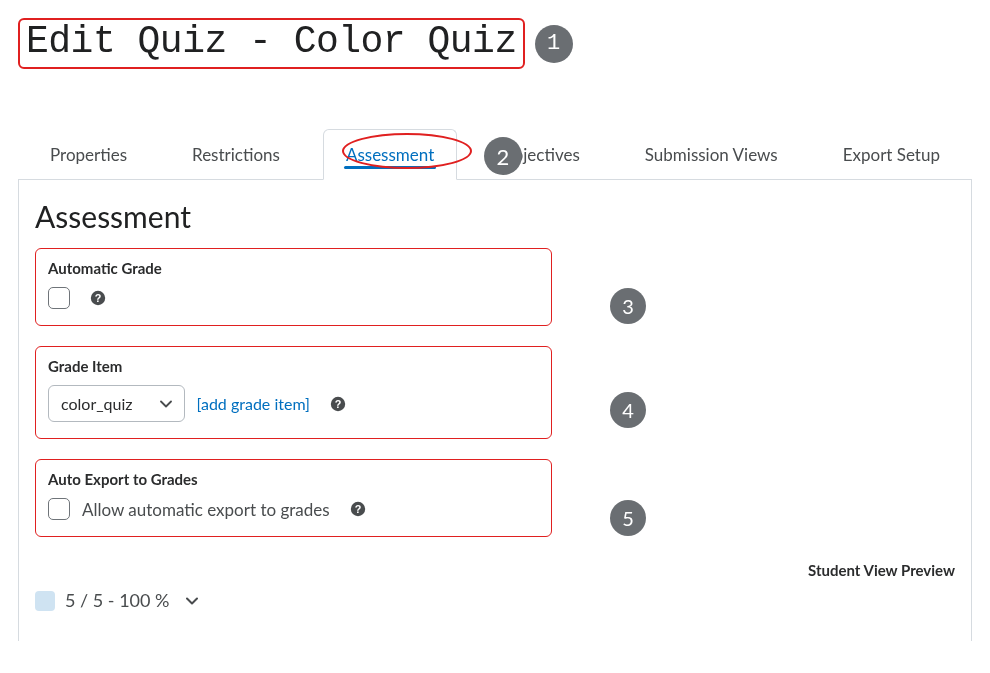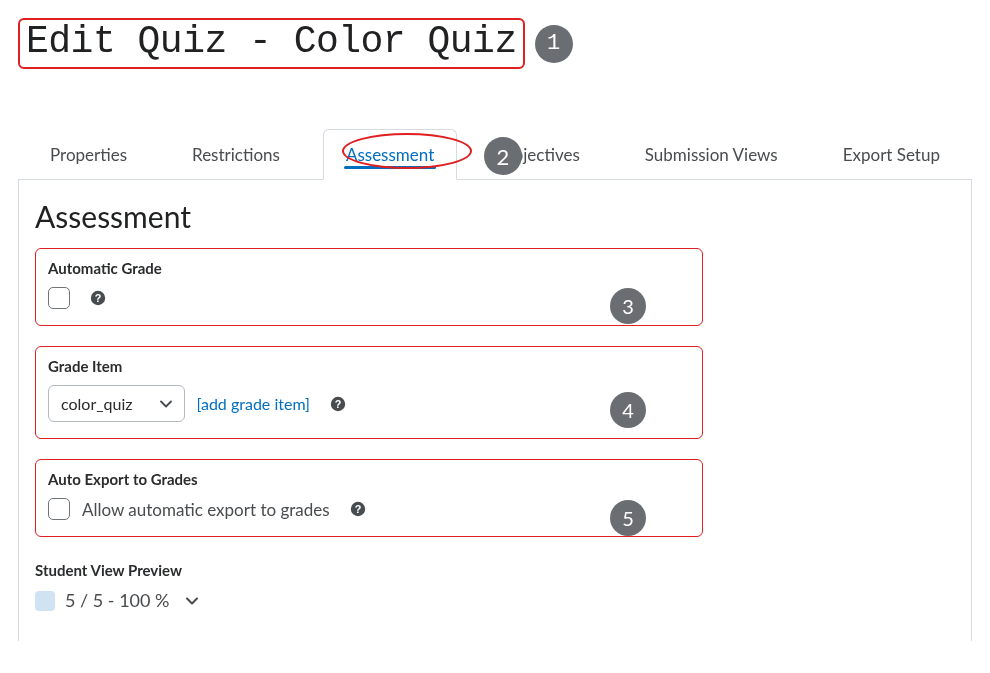--- a/index.html
+++ b/index.html
@@ -15,41 +15,41 @@
   .tabbar { display: flex; align-items: flex-end; border-bottom: 1px solid #d6dbe0; padding: 0 10px; gap: 0; justify-content: space-between; }
   .tab { padding: 14px 22px 14px 22px; font-size: 17px; color: #494c4e; cursor: pointer; position: relative; }
   .tab.active { color: #006fbf; border: 1px solid #d6dbe0; border-bottom: 1px solid #fff; border-top-left-radius: 6px; border-top-right-radius: 6px; margin-bottom: -1px; background: #fff; }
   .tab.active::after { content: ""; position: absolute; left: 20px; right: 20px; bottom: 10px; height: 3px; background: #006fbf; border-radius: 2px; }
   .tab-ellipse { position: absolute; border: 2px solid #e02020; border-radius: 50%; width: 130px; height: 36px; left: 324px; top: 4px; pointer-events: none; }
   .callout-2-pos { position: absolute; left: 466px; top: 8px; }
 
   .content { border-left: 1px solid #d6dbe0; border-right: 1px solid #d6dbe0; padding: 14px 16px 30px 16px; }
   .section-title { font-size: 30px; font-weight: 400; margin: 4px 0 14px 0; color: #202122; }
 
-  .red-outline { border: 1.8px solid #e02020; border-radius: 6px; padding: 10px 12px 16px 12px; width: 668px; position: relative; margin-bottom: 20px; }
+  .red-outline { border: 1.8px solid #e02020; border-radius: 6px; padding: 10px 12px 16px 12px; width: 517px; position: relative; margin-bottom: 20px; }
   .field-heading { font-weight: 700; font-size: 15px; color: #2b2c2d; margin-bottom: 10px; }
   .row { display: flex; align-items: center; gap: 12px; }
   .chk { width: 22px; height: 22px; border: 1.5px solid #6f7479; border-radius: 5px; background: #fff; display: inline-block; flex-shrink: 0; }
   .optlabel { font-size: 17px; color: #494c4e; }
   .help { width: 20px; height: 20px; display: inline-flex; align-items: center; justify-content: center; margin-left: 6px; }
   .help svg { width: 18px; height: 18px; }
 
   .select { border: 1px solid #b3b9bf; border-radius: 6px; padding: 8px 12px; display: inline-flex; align-items: center; gap: 27px; font-size: 16px; color: #2b2c2d; background: #fff; cursor: pointer; }
   .chev { display: inline-block; }
   .chev svg { width: 12px; height: 12px; }
 
   .link { color: #006fbf; font-size: 16px; cursor: pointer; }
 
   .side-callout { position: absolute; left: 610px; }
   .co3 { top: 288px; }
   .co4 { top: 392px; }
   .co5 { top: 500px; }
 
   .svp { margin-top: 24px; }
-  .svp-title { font-weight: 700; font-size: 15px; color: #2b2c2d; margin-bottom: 10px; }
+  .svp-title { font-weight: 700; font-size: 15px; color: #2b2c2d; margin-bottom: 10px; text-align: right; }
   .svp-row { display: flex; align-items: flex-end; gap: 10px; font-size: 18px; color: #494c4e; }
   .svp-square { width: 20px; height: 20px; border-radius: 4px; background: #cfe3f2; }
 </style>
 </head>
 <body>
 
 <div class="page">
 
   <div class="title-row">
     <span class="title-box">

